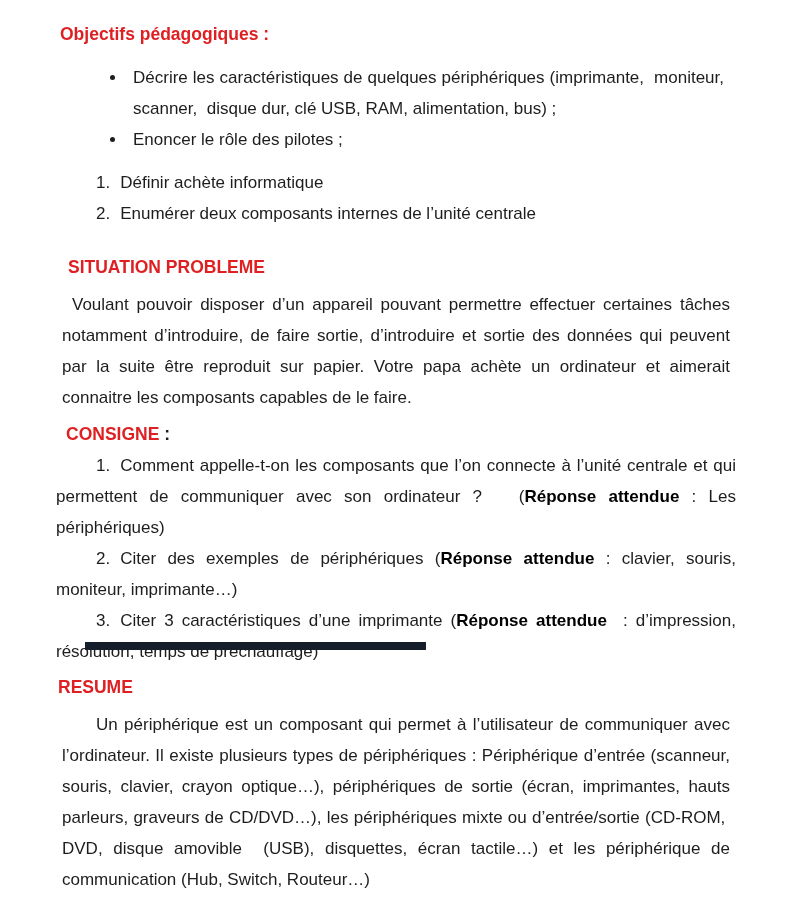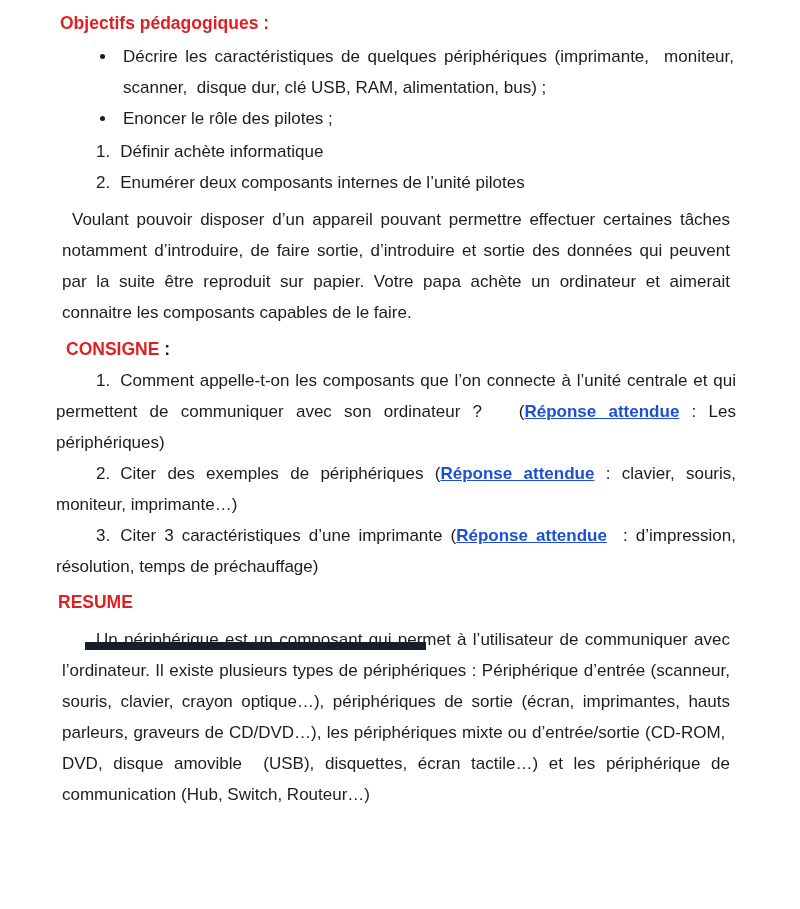--- a/index.html
+++ b/index.html
@@ -12,64 +12,63 @@
     height: 909px;
     overflow: hidden;
     position: relative;
     font-family: "Liberation Sans", "DejaVu Sans", sans-serif;
     color: #1d1d1d;
     font-size: 17px;
     line-height: 31px;
   }
   .page {
     position: relative;
-    padding: 8px 64px 0 56px;
+    padding: 19px 64px 0 56px;
     box-sizing: border-box;
     width: 800px;
     height: 650px;
   }
   .red-heading {
     color: #df2023;
     font-weight: bold;
     margin: 0;
     font-size: 17.5px;
     line-height: 31px;
   }
   .heading-suffix { color: #1d1d1d; font-weight: bold; }
   .ml2  { margin-left: 2px; }
   .ml4  { margin-left: 4px; }
   .ml10 { margin-left: 10px; }
   .ml12 { margin-left: 12px; }
   .mt23 { margin-top: 23px; }
   .mt11 { margin-top: 5px; }
   ul.bullets {
-    margin: 2px;
+    margin: 12px;
     padding: 0 0 0 59px;
     list-style: disc outside;
   }
   ul.bullets li {
     text-align: justify;
     padding-left: 6px;
   }
   .numlist p, .citem {
     margin: 0;
     text-indent: 40px;
     text-align: justify;
   }
   .num { padding-right: 10px; }
   .body-par {
     margin: 6px;
     text-align: justify;
   }
   .indent10 { text-indent: 10px; }
   .indent34 { text-indent: 34px; }
   .green {
-    color: #1d4ed8;
+    color: #000000;
     font-weight: bold;
-    text-decoration: underline;
   }
   .bottom-bar {
     position: absolute;
     left: 85px;
     bottom: 0;
     width: 341px;
     height: 8px;
     background: #161d2b;
   }
 </style>
@@ -79,23 +78,24 @@
 <div class="page">
 
   <h2 class="red-heading ml4">Objectifs pédagogiques :</h2>
   <ul class="bullets">
     <li>Décrire les caractéristiques de quelques périphériques (imprimante,&nbsp; moniteur, scanner,&nbsp; disque dur, clé USB, RAM, alimentation, bus) ;</li>
     <li>Enoncer le rôle des pilotes ;</li>
   </ul>
 
   <div class="numlist">
     <p><span class="num">1.</span><span>Définir achète informatique</span></p>
-    <p><span class="num">2.</span><span>Enumérer deux composants internes de l’unité pilotes</span></p>
+    <p><span class="num">2.</span><span>Enumérer deux composants internes de l’unité centrale</span></p>
   </div>
 
+  <h2 class="red-heading ml12 mt23">SITUATION PROBLEME</h2>
   <p class="body-par indent10">Voulant pouvoir disposer d’un appareil pouvant permettre effectuer certaines tâches notamment d’introduire, de faire sortie, d’introduire et sortie des données qui peuvent par la suite être reproduit sur papier. Votre papa achète un ordinateur et aimerait connaitre les composants capables de le faire.</p>
 
   <h2 class="red-heading ml10 mt11"><span>CONSIGNE</span><span class="heading-suffix"> :</span></h2>
 
   <p class="citem"><span class="num">1.</span><span>Comment appelle-t-on les composants que l’on connecte à l’unité centrale et qui permettent de communiquer avec son ordinateur ?&nbsp;&nbsp; (</span><span class="green">Réponse attendue</span><span> : Les périphériques)</span></p>
 
   <p class="citem"><span class="num">2.</span><span>Citer des exemples de périphériques (</span><span class="green">Réponse attendue</span><span> : clavier, souris, moniteur, imprimante…)</span></p>
 
   <p class="citem"><span class="num">3.</span><span>Citer 3 caractéristiques d’une imprimante (</span><span class="green">Réponse attendue</span><span>&nbsp; : d’impression, résolution, temps de préchauffage)</span></p>
 

